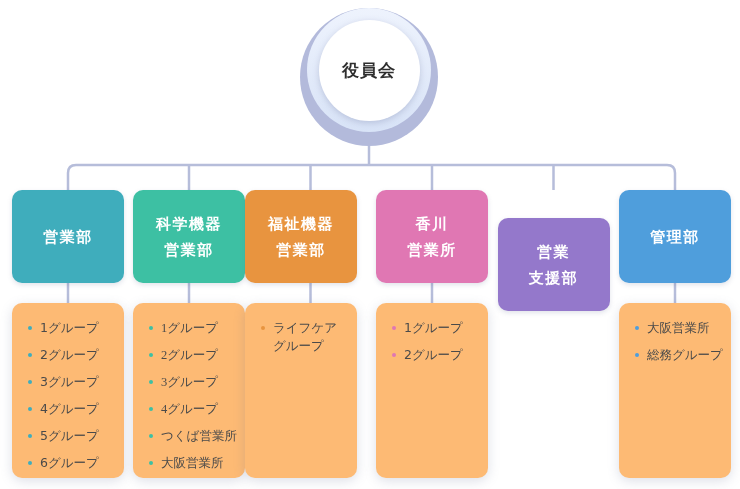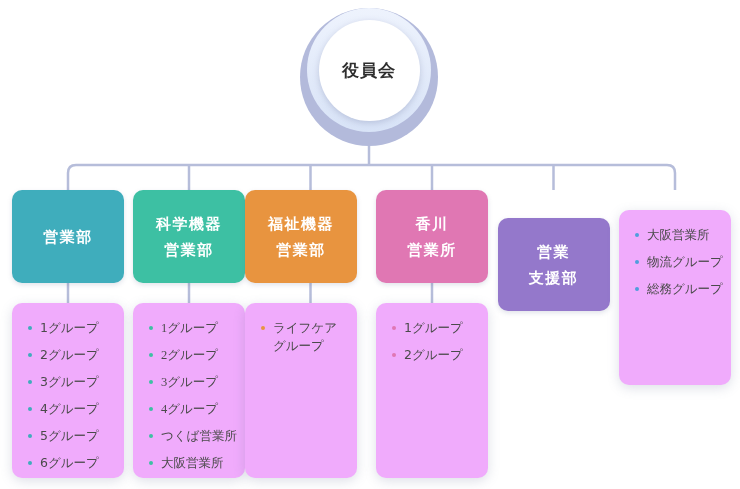--- a/index.html
+++ b/index.html
@@ -89,21 +89,21 @@
     letter-spacing: 1.5px;
     line-height: 26px;
     text-align: center;
     white-space: nowrap;
   }
 
   .group-card {
     margin-top: 20px;
     width: 112px;
     height: 175px;
-    background: #f0abfc;
+    background: #fdba74;
     border-radius: 10px;
     box-shadow: 0 3px 12px rgba(100,110,145,0.22);
     padding: 16px 6px 12px 16px;
   }
   .group-list { list-style: none; }
   .group-item {
     position: relative;
     padding-left: 12px;
     margin-bottom: 9px;
     font-size: 12.5px;
@@ -211,22 +211,24 @@
   </div>
 
   <div class="column col-5" style="--accent: #9478cb;">
     <div class="dept-box">
       <span class="dept-line">営業</span>
       <span class="dept-line">支援部</span>
     </div>
   </div>
 
   <div class="column col-6" style="--accent: #4f9edc;">
+    <div class="dept-box">
+      <span class="dept-line">管理部</span>
+    </div>
     <div class="group-card">
       <ul class="group-list">
         <li class="group-item">大阪営業所</li>
-        <li class="group-item">物流グループ</li>
         <li class="group-item">総務グループ</li>
       </ul>
     </div>
   </div>
 
 </div>
 
 </body></html>

